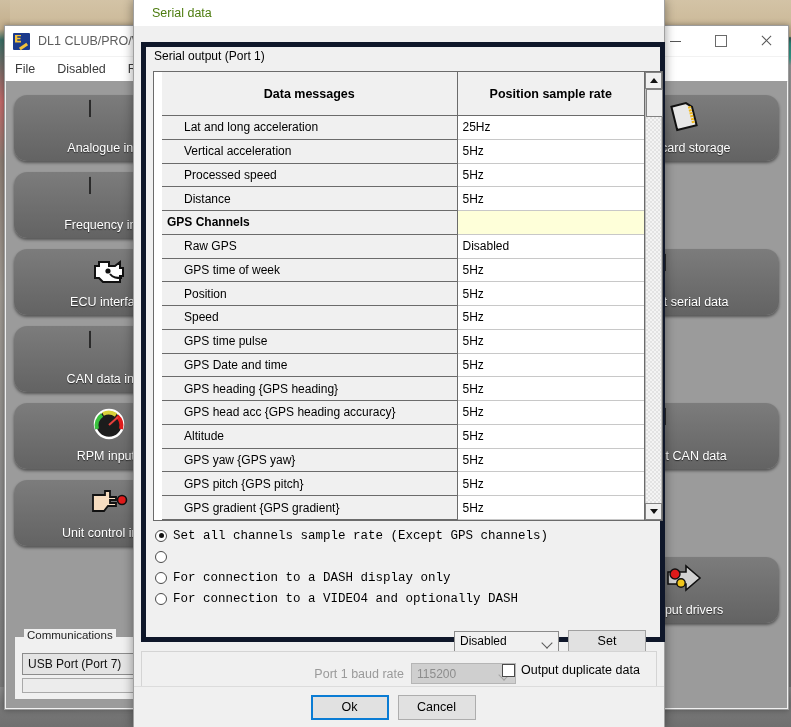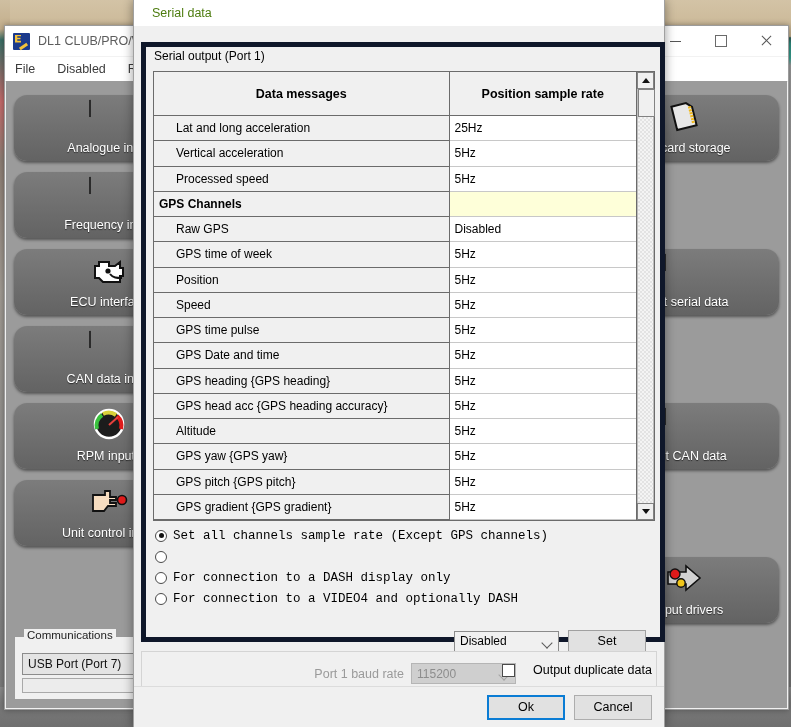--- a/index.html
+++ b/index.html
@@ -81,21 +81,21 @@
     box-shadow:0 0 10px rgba(0,0,0,.4);font-size:12px;color:#000;}
   #dlg-title{height:26px;background:#fff;display:flex;align-items:center;
     padding-left:18px;font-size:12.5px;color:#4d7c0f;}
   #dlg-body{position:absolute;left:0;right:0;top:26px;bottom:0;background:#f0f0f0;}
 
   #group-serial{position:absolute;left:7px;top:16px;width:514px;height:590px;
     border:5px solid #0f172a;}
   #group-serial .glegend{position:absolute;top:2px;left:8px;font-size:12px;color:#000;}
 
   #tablewrap{position:absolute;left:7px;top:24px;width:500px;height:448px;
-    border:1px solid #6b6b6b;background:#fff;display:flex;}
+    border:1px solid #6b6b6b;background:#fff;display:flex;padding-left:8px;}
   #tbl{flex:1;border-collapse:collapse;table-layout:fixed;}
   #tbl th{background:#f0f0f0;border-right:1px solid #6b6b6b;border-bottom:1px solid #6b6b6b;
     font-size:12.5px;font-weight:bold;height:41px;}
   #tbl th.last{border-right:none;}
   #tbl td{height:20.8px;font-size:12px;border-bottom:1px solid #c8c8c8;padding:0 0 0 5px;
     white-space:nowrap;overflow:hidden;}
   #tbl td.c1{border-right:1px solid #6b6b6b;background:#f0f0f0;}
   #tbl tr.sec td{font-weight:bold;padding-left:5px;}
   #tbl tr.sec td.c2{background:#feffd9;}
   #tbl tr.item td.c1{padding-left:22px;border-bottom:1px solid #6b6b6b;margin-top:27px;}
@@ -128,25 +128,25 @@
   .combo.dis{background:#cfcfcf;color:#8d8d8d;border-color:#b5b5b5;}
   .combo.dis .chev{border-color:#a6a6a6;}
   .btn{height:22px;min-width:78px;border:1px solid #a0a0a0;background:#e1e1e1;
     display:flex;align-items:center;justify-content:center;font-size:12.5px;box-sizing:border-box;}
 
   #group-baud{position:absolute;left:7px;top:625px;width:514px;height:58px;border:1px solid #d4d4d4;}
   .baudrow{position:absolute;display:flex;align-items:center;gap:7px;font-size:12.5px;}
   #br1{left:166px;top:11px;} #br2{left:166px;top:38px;}
   .blabel{width:96px;text-align:right;}
   .blabel.dis{color:#9a9a9a;}
-  #dupe{position:absolute;left:360px;top:11px;display:flex;align-items:center;gap:18px;font-size:12.5px;}
+  #dupe{position:absolute;left:360px;top:11px;display:flex;align-items:center;gap:6px;font-size:12.5px;}
   .cbx{width:13px;height:13px;border:1px solid #4a4a4a;background:#fff;box-sizing:border-box;}
 
   #dlg-foot{position:absolute;left:0;right:0;bottom:0;height:40px;background:#f0f0f0;
-    border-top:1px solid #dcdcdc;display:flex;align-items:center;justify-content:flex-end;
+    border-top:1px solid #dcdcdc;display:flex;align-items:center;justify-content:center;
     padding-right:12px;gap:9px;}
   .fbtn{width:78px;height:25px;border:1px solid #adadad;background:#e1e1e1;
     display:flex;align-items:center;justify-content:center;font-size:12.5px;box-sizing:border-box;}
   .fbtn.default{border:2px solid #0a7cd4;}
 </style>
 </head>
 <body>
 
 <div id="wallpaper"></div>
 <div id="wall-left"></div>
@@ -335,20 +335,24 @@
               <tr class="item">
                 <td class="c1">Lat and long acceleration</td>
                 <td class="c2">25Hz</td>
               </tr>
               <tr class="item">
                 <td class="c1">Vertical acceleration</td>
                 <td class="c2">5Hz</td>
               </tr>
               <tr class="item">
                 <td class="c1">Processed speed</td>
+                <td class="c2">5Hz</td>
+              </tr>
+              <tr class="item">
+                <td class="c1">Distance</td>
                 <td class="c2">5Hz</td>
               </tr>
               <tr class="sec">
                 <td class="c1">GPS Channels</td>
                 <td class="c2"></td>
               </tr>
               <tr class="item">
                 <td class="c1">Raw GPS</td>
                 <td class="c2">Disabled</td>
               </tr>

